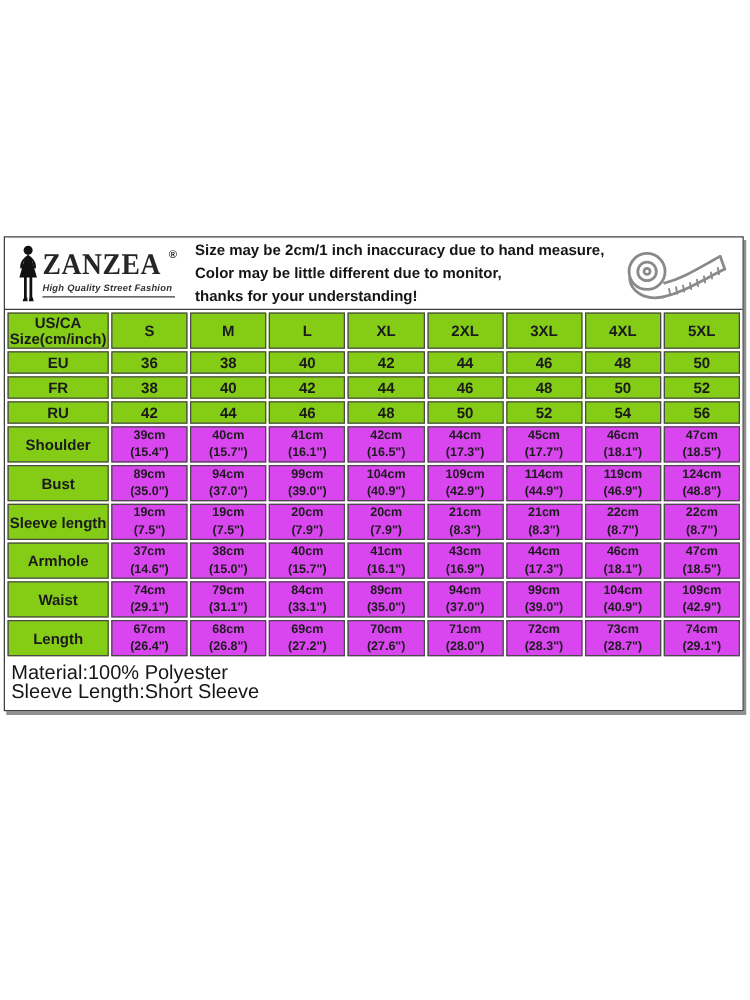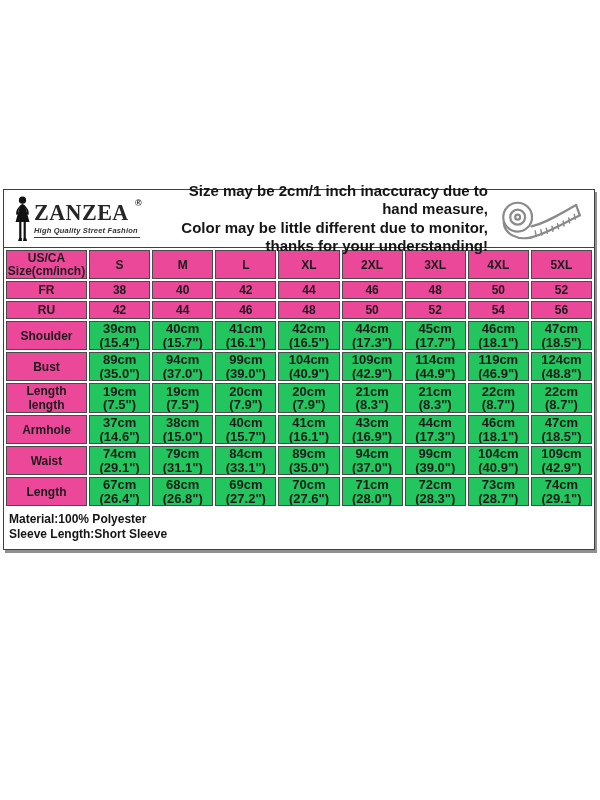--- a/index.html
+++ b/index.html
@@ -8,33 +8,33 @@
   .sheet{position:absolute;left:3px;top:189px;width:590px;background:#fff;border:1px solid #3f3f3f;box-shadow:2px 3px 0 #909090;}
   
   .notice{display:flex;align-items:center;height:57px;border-bottom:1px solid #3f3f3f;}
   .logo{width:152px;display:flex;align-items:center;padding-left:9px;box-sizing:border-box;}
   .logo svg{flex:0 0 auto;}
   .logo-text{margin-left:2px;display:flex;flex-direction:column;align-items:flex-start;}
   .brand-row{display:flex;align-items:flex-start;line-height:1;}
   .brand{font-family:"Liberation Serif",serif;font-weight:bold;font-size:24px;letter-spacing:0.5px;color:#262626;transform:scaleX(.92);transform-origin:left;}
   .reg{font-size:9px;font-weight:bold;margin-top:-1px;margin-left:-2px;color:#262626;}
   .tagline{font-size:7.5px;font-weight:bold;letter-spacing:.2px;color:#333;border-bottom:1.5px solid #3a3a3a;padding:1px 2px 2px 0;margin-top:1px;white-space:nowrap;font-style:italic;}
-  .notice-text{flex:1;text-align:right;font-size:15px;font-weight:bold;line-height:18.5px;color:#151515;}
+  .notice-text{flex:1;text-align:left;font-size:12px;font-weight:bold;line-height:18.5px;color:#151515;}
   .tape-wrap{width:102px;display:flex;justify-content:center;align-items:center;margin-right:4px;}
   
   table{width:100%;border-collapse:separate;border-spacing:2px;table-layout:fixed;}
   th,td{border:1px solid #4a4a4a;text-align:center;vertical-align:middle;font-weight:bold;padding:0;overflow:hidden;}
-  .gray{background:#ec4899;}
+  .gray{background:#84cc16;}
   .row-sizes th{height:27px;font-size:12px;}
   .corner{font-size:11.5px;line-height:13px;}
   .row-region th,.row-region td{height:16px;font-size:12px;}
   .row-measure th{font-size:12px;margin-top:29px;}
-  .row-measure td{height:27px;font-size:13px;line-height:13.5px;background:#22c55e;margin-top:16px;}
+  .row-measure td{height:27px;font-size:10px;line-height:13.5px;background:#d946ef;margin-top:16px;}
   
-  .details{padding:4px 4px 6px 5px;font-size:12px;font-weight:bold;line-height:15.3px;color:#151515;}
+  .details{padding:4px 4px 6px 5px;font-size:16px;font-weight:normal;line-height:15.3px;color:#151515;}
 </style>
 </head>
 <body>
 
 <div class="page">
   <div class="sheet">
 
     <div class="notice">
       <div class="logo">
         <svg width="19" height="46" viewBox="0 0 19 46">
@@ -108,20 +108,31 @@
             <th class="gray">S</th>
             <th class="gray">M</th>
             <th class="gray">L</th>
             <th class="gray">XL</th>
             <th class="gray">2XL</th>
             <th class="gray">3XL</th>
             <th class="gray">4XL</th>
             <th class="gray">5XL</th>
           </tr>
           <tr class="row-region">
+            <th class="gray">EU</th>
+            <td class="gray">36</td>
+            <td class="gray">38</td>
+            <td class="gray">40</td>
+            <td class="gray">42</td>
+            <td class="gray">44</td>
+            <td class="gray">46</td>
+            <td class="gray">48</td>
+            <td class="gray">50</td>
+          </tr>
+          <tr class="row-region">
             <th class="gray">FR</th>
             <td class="gray">38</td>
             <td class="gray">40</td>
             <td class="gray">42</td>
             <td class="gray">44</td>
             <td class="gray">46</td>
             <td class="gray">48</td>
             <td class="gray">50</td>
             <td class="gray">52</td>
           </tr>
@@ -200,21 +211,21 @@
             <td>
               <div>119cm</div>
               <div>(46.9")</div>
             </td>
             <td>
               <div>124cm</div>
               <div>(48.8")</div>
             </td>
           </tr>
           <tr class="row-measure">
-            <th class="gray">Length length</th>
+            <th class="gray">Sleeve length</th>
             <td>
               <div>19cm</div>
               <div>(7.5")</div>
             </td>
             <td>
               <div>19cm</div>
               <div>(7.5")</div>
             </td>
             <td>
               <div>20cm</div>

